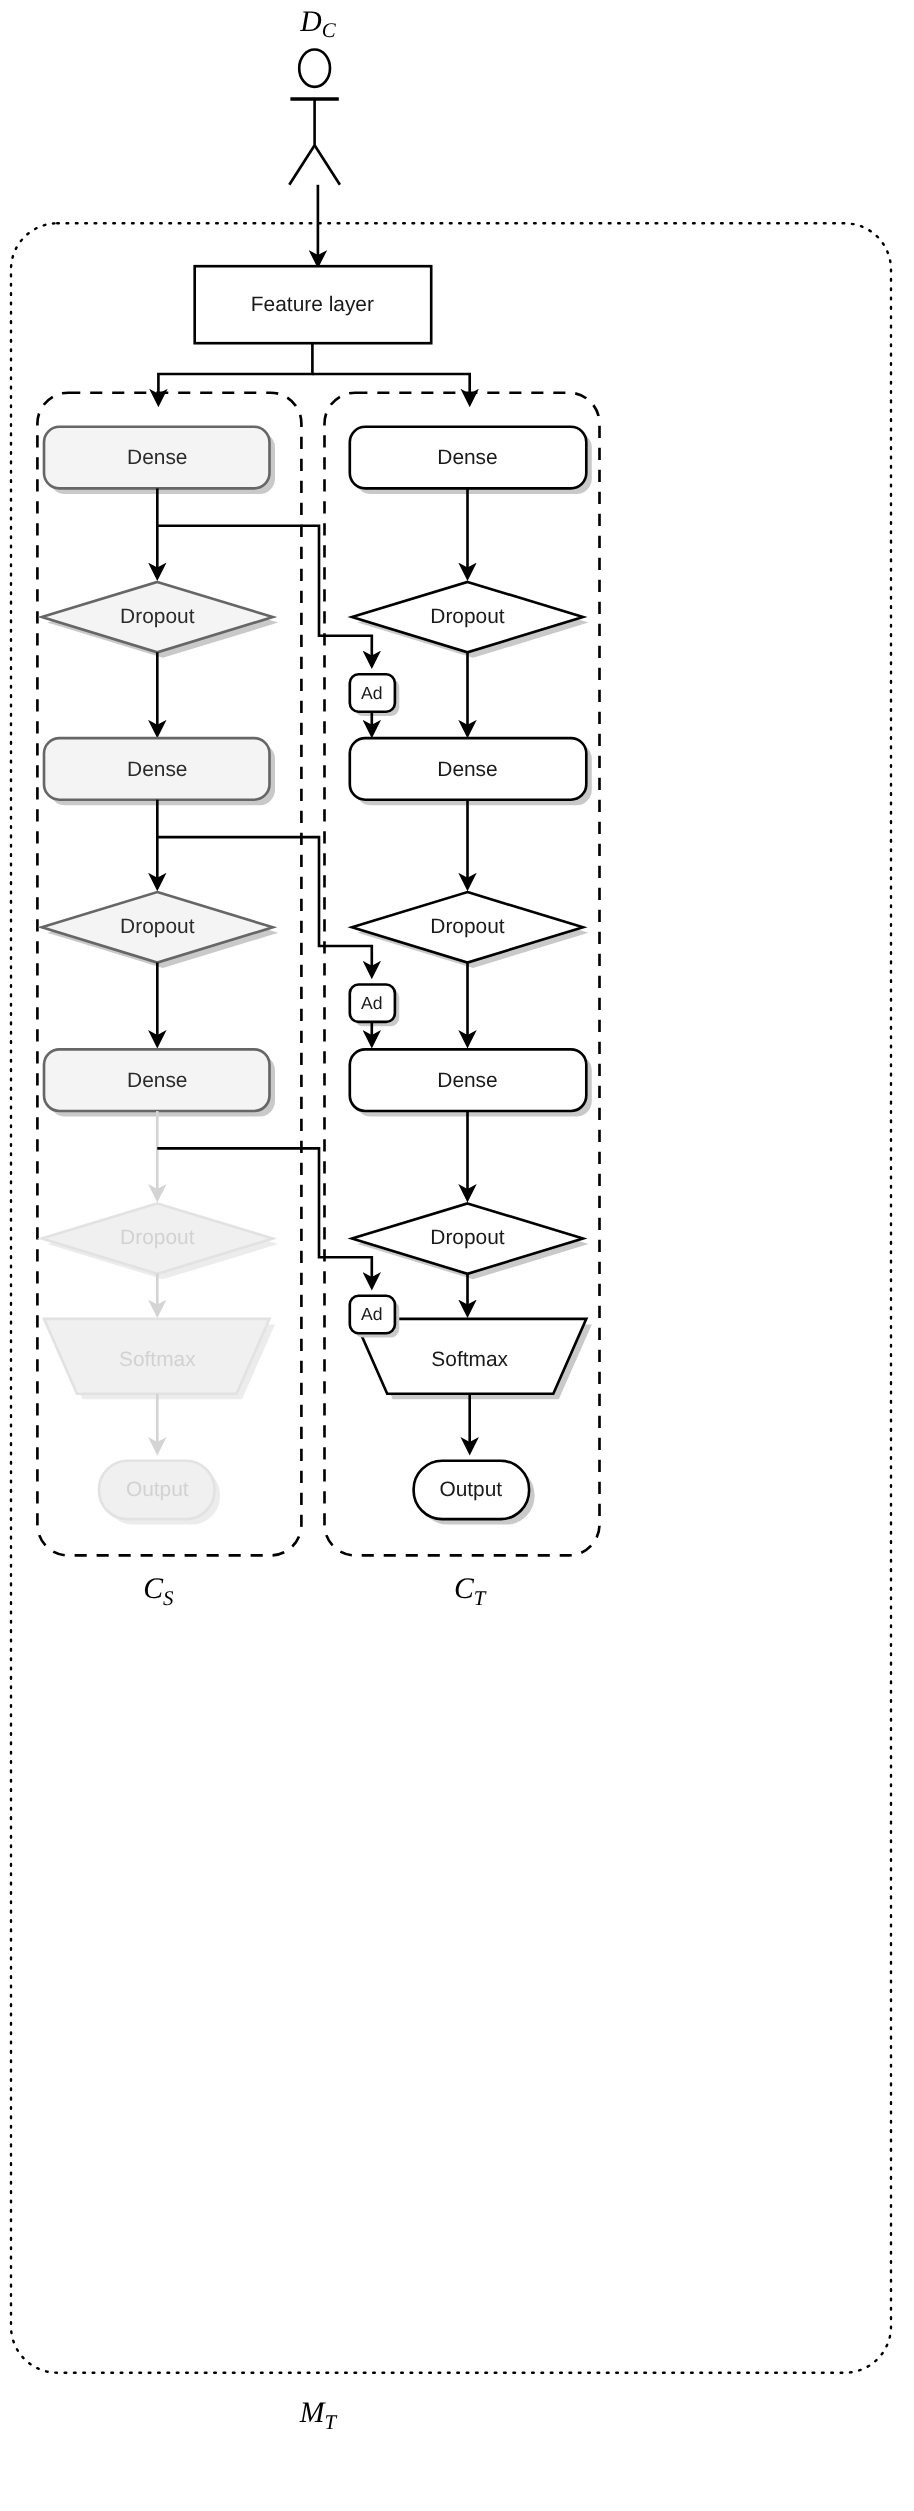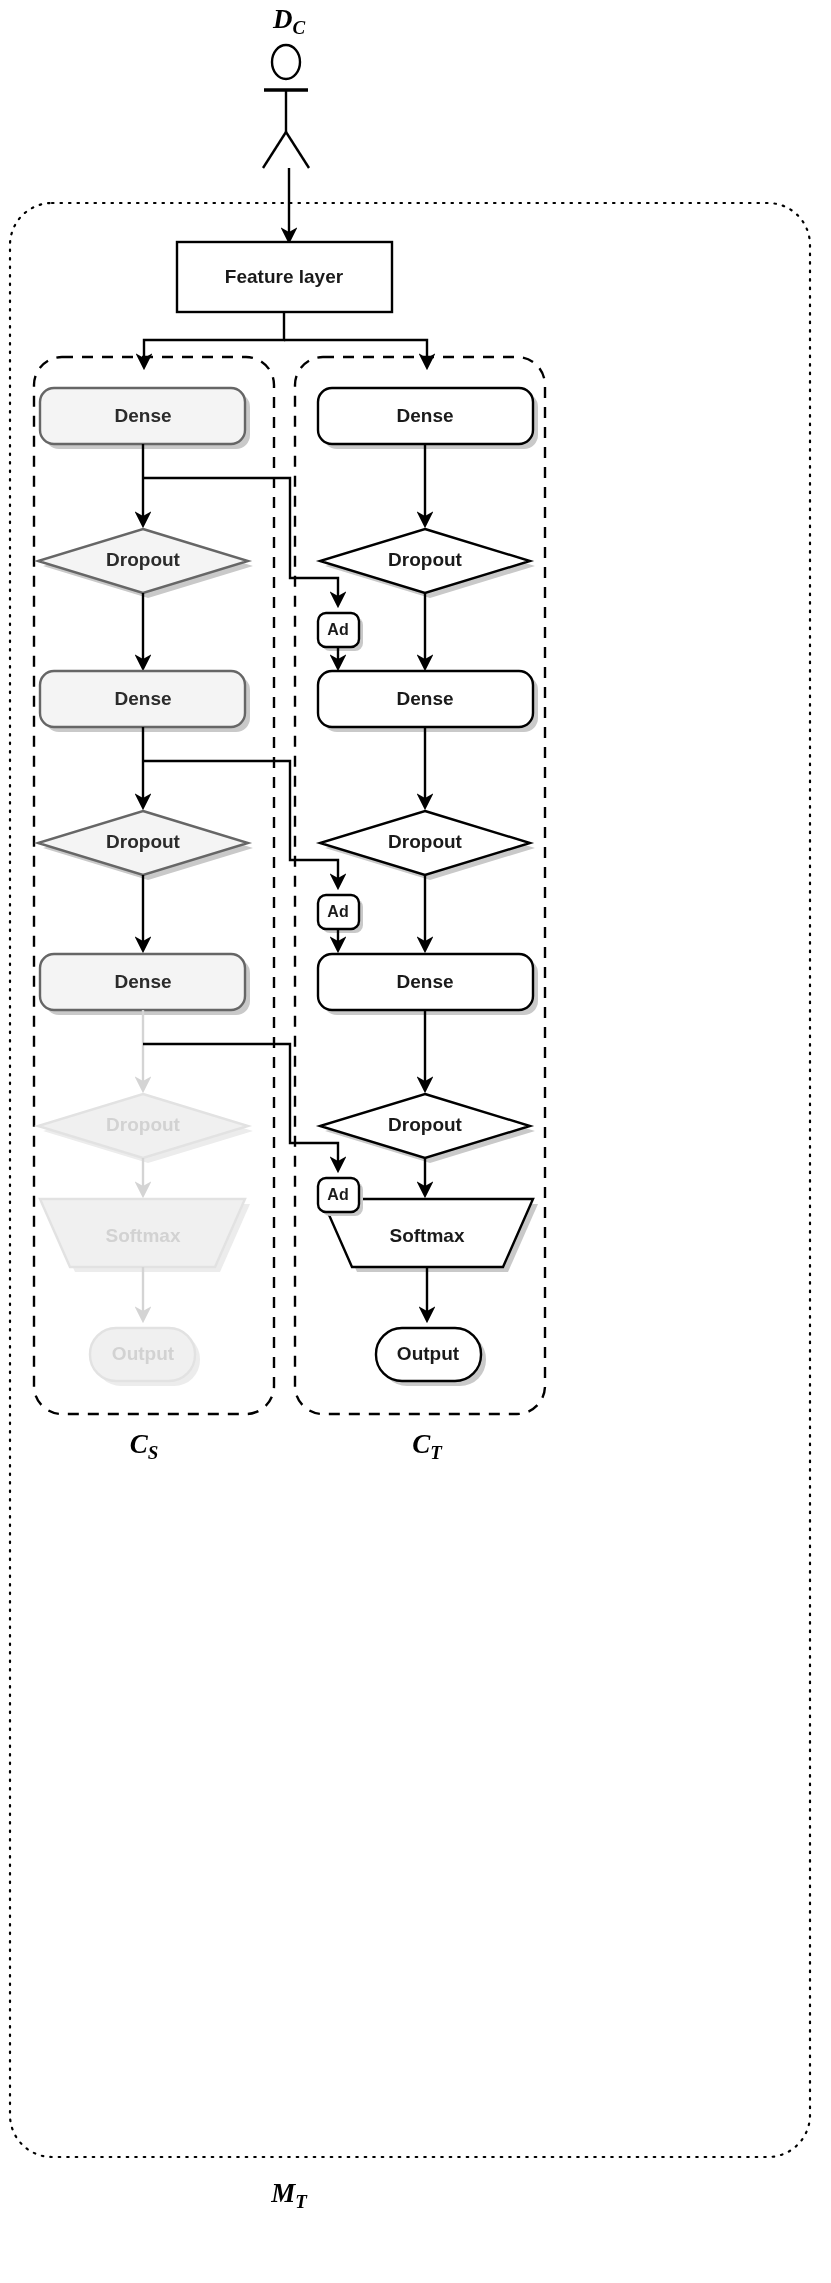--- a/index.html
+++ b/index.html
@@ -10,21 +10,20 @@
   body {
     width: 831px;
     height: 2283px;
     font-family: "Liberation Sans", sans-serif;
     overflow: hidden;
   }
   #diagram-root {
     position: relative;
     width: 831px;
     height: 2283px;
-    font-weight: bold;
   }
   svg#diagram {
     display: block;
     width: 831px;
     height: 2283px;
   }
   .node-label {
     font-family: "Liberation Sans", sans-serif;
     font-size: 19px;
     fill: #1a1a1a;

